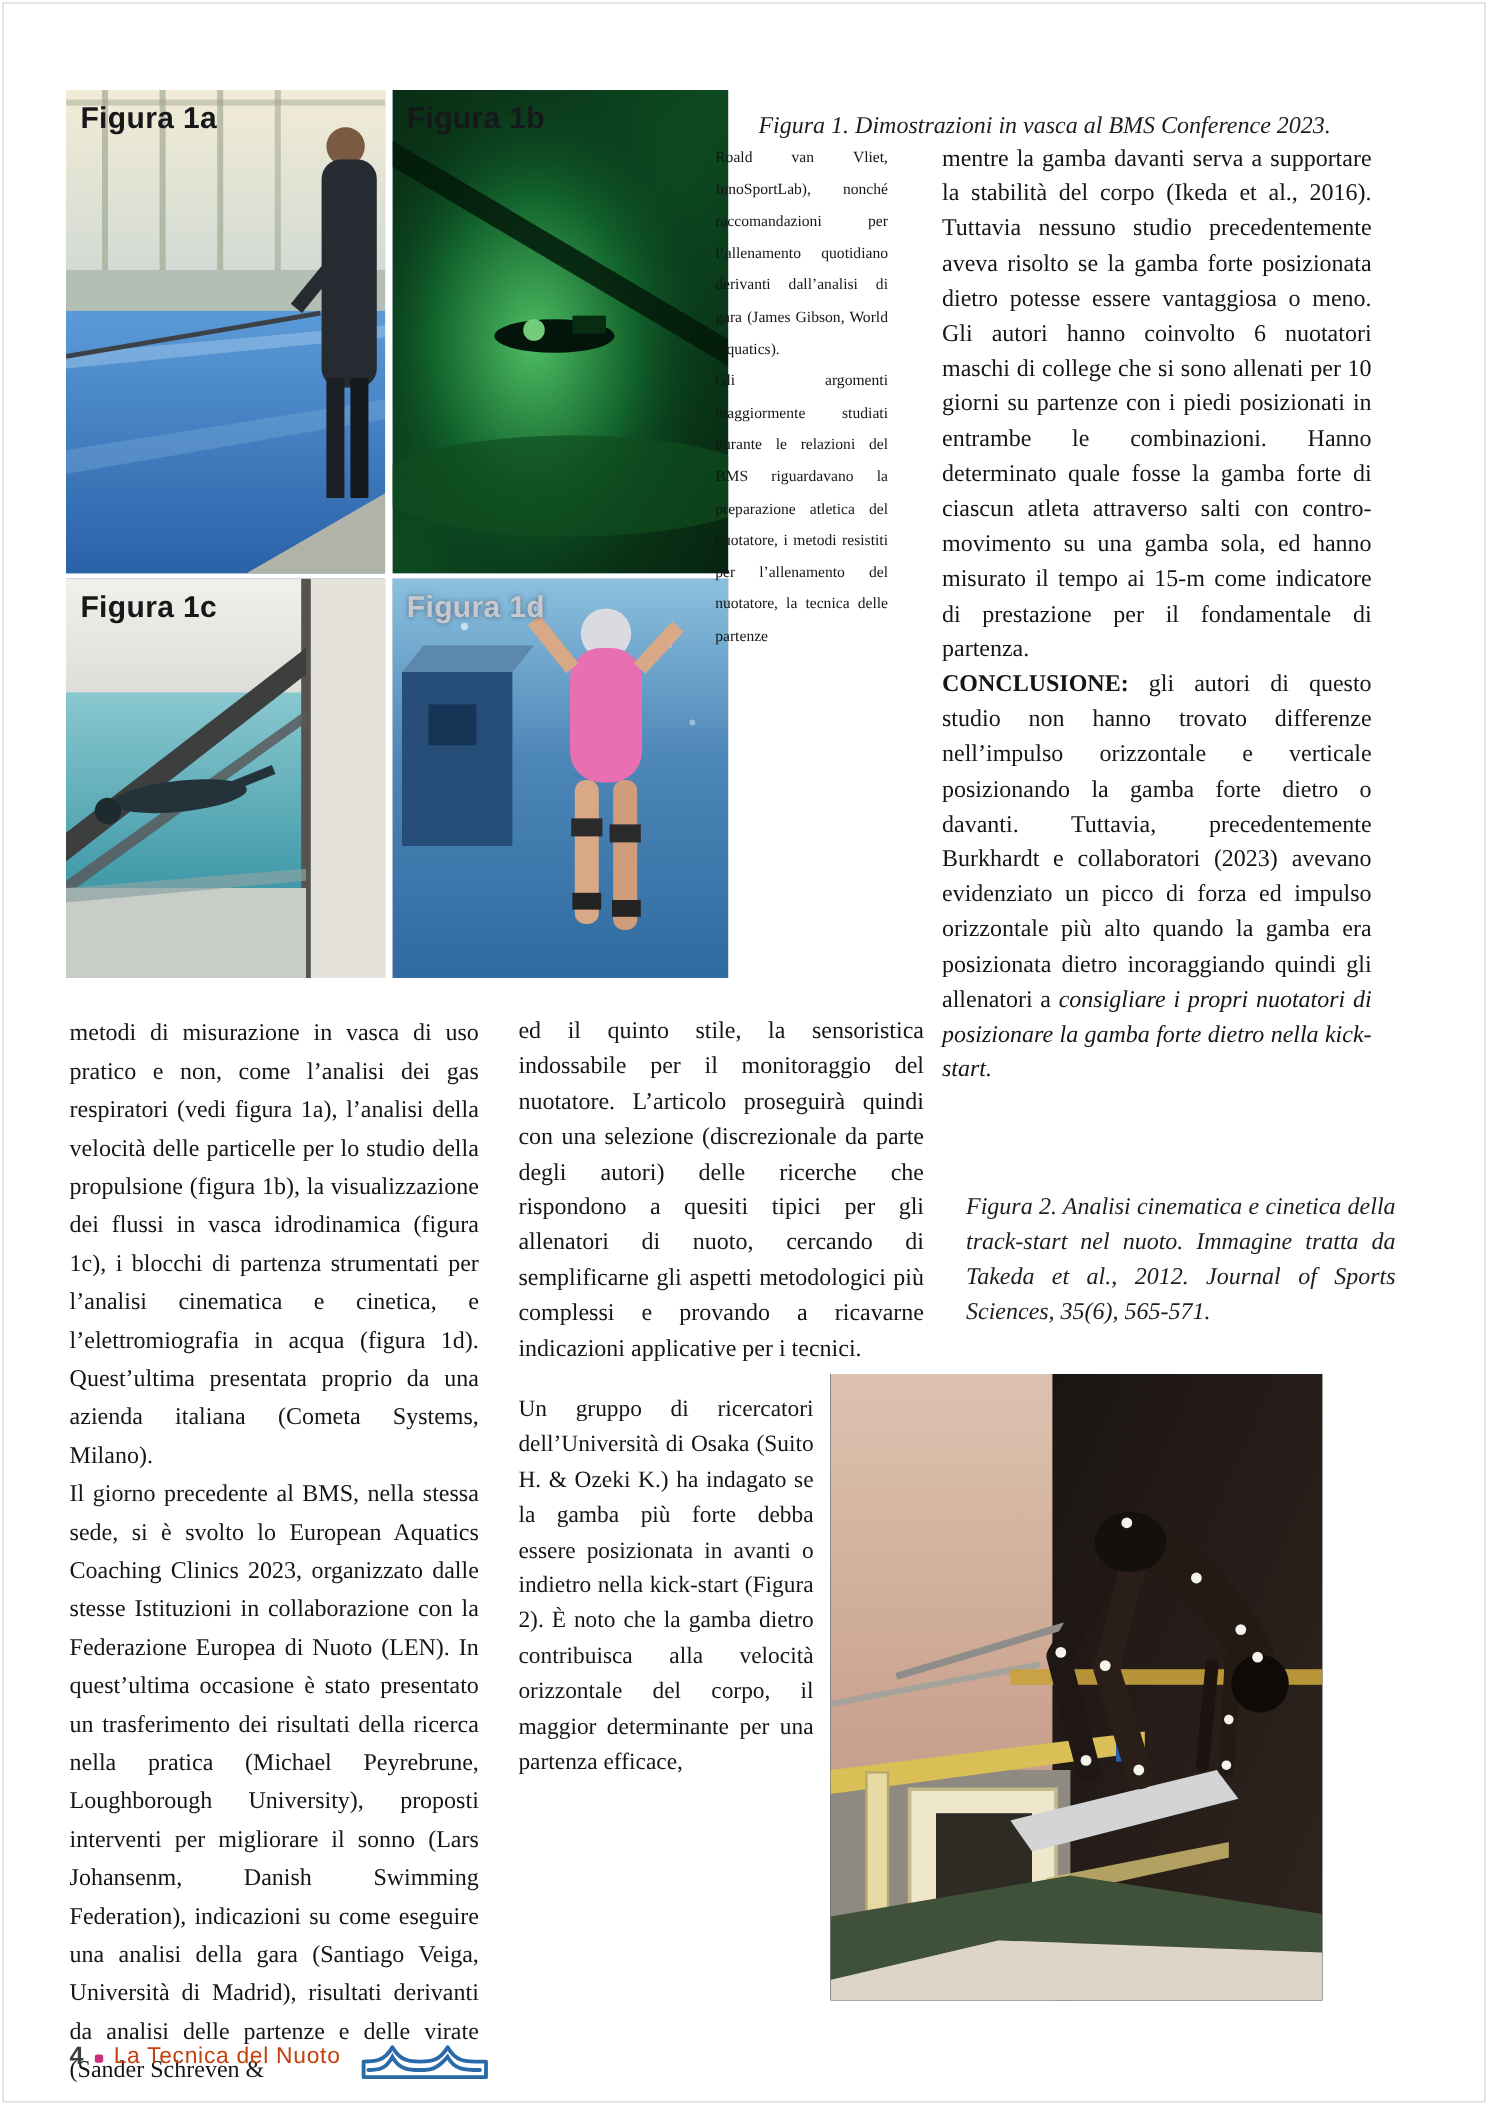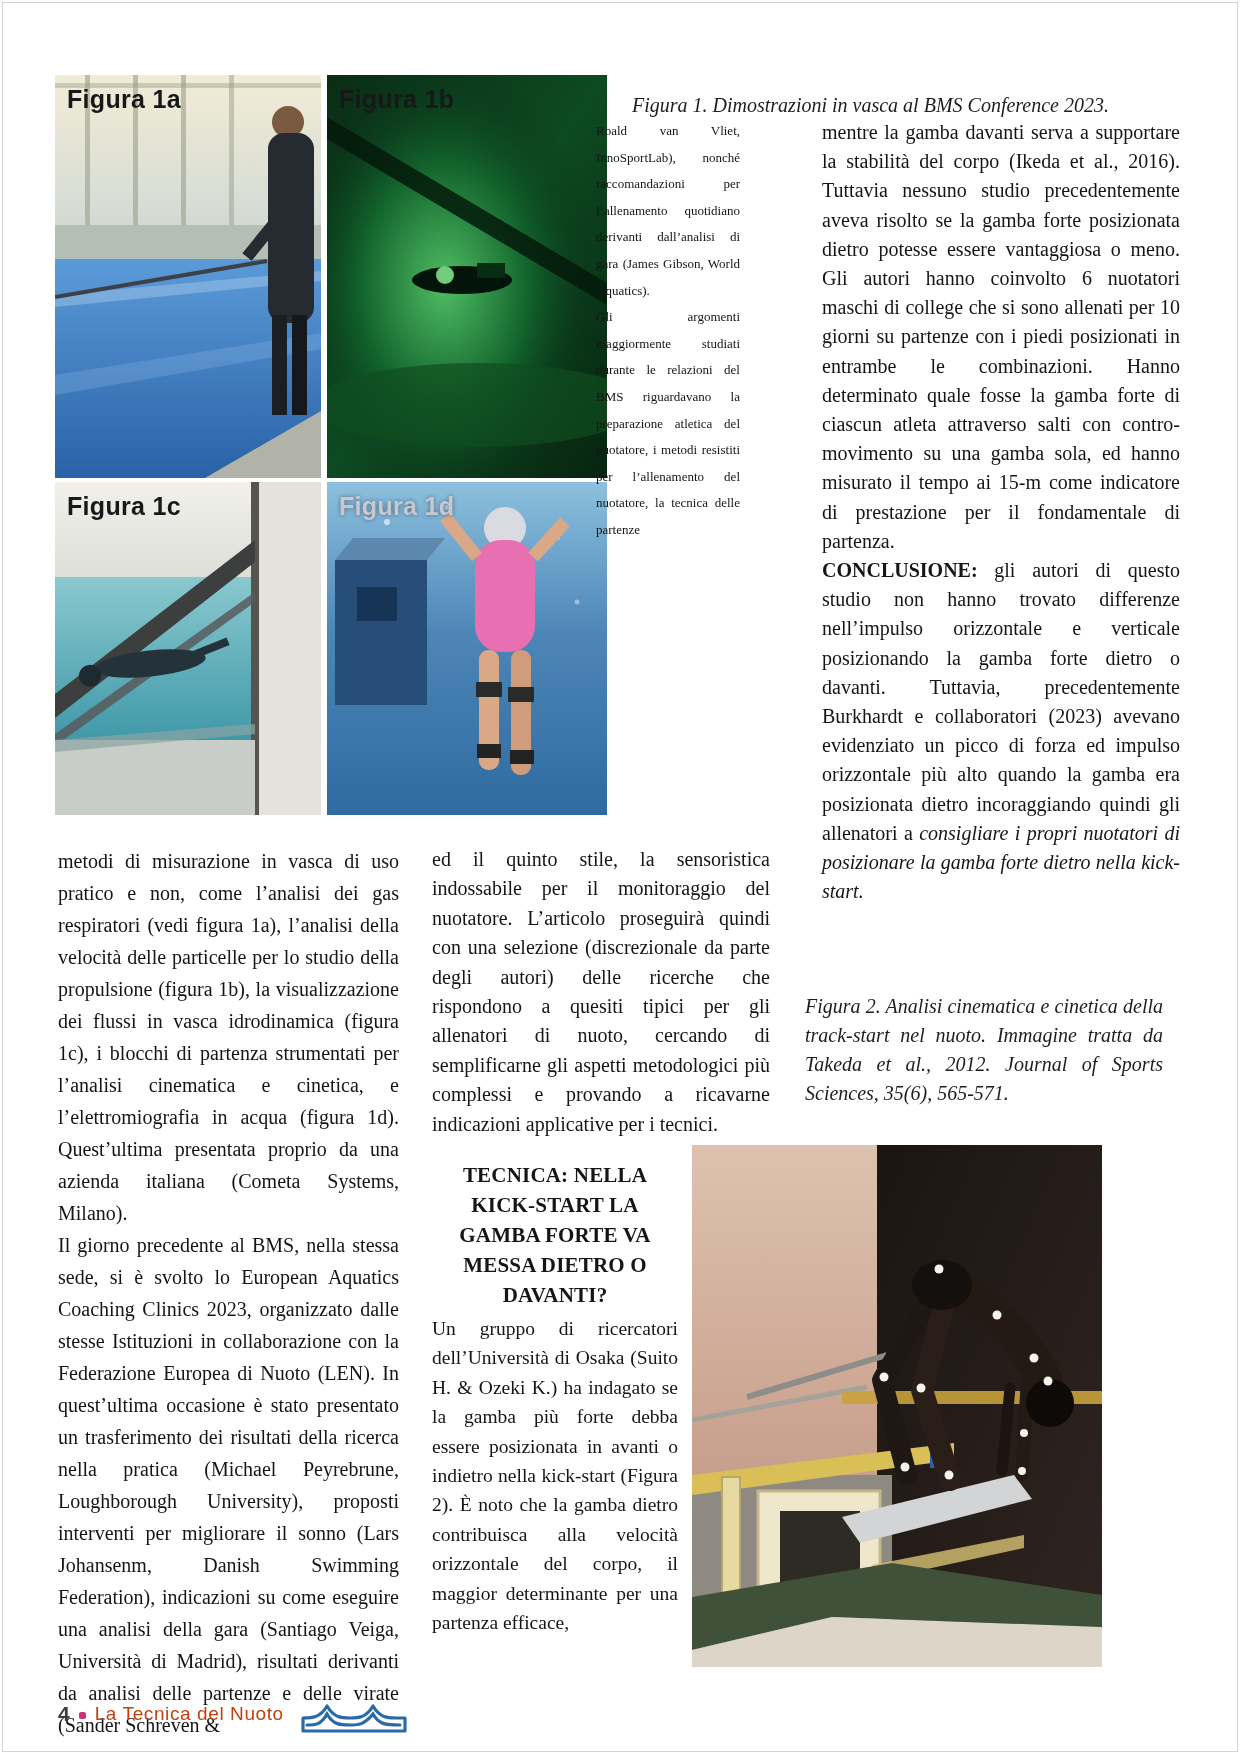--- a/index.html
+++ b/index.html
@@ -24,21 +24,21 @@
     font-family:"Liberation Sans", sans-serif;font-weight:bold;font-size:25px;
     color:#17181a;letter-spacing:.3px;
   }
   .panel-label.light{color:#c8c9cf;text-shadow:0 0 4px rgba(40,40,60,.55);}
   
   .caption{font-style:italic;color:#1d1d1d;}
   .caption1{position:absolute;left:632px;top:92px;width:556px;font-size:20px;line-height:26px;white-space:nowrap;}
   .caption2{position:absolute;left:805px;top:992px;width:358px;font-size:20px;line-height:29px;text-align:justify;}
   .jt{text-align:justify;margin:0;hyphens:auto;-webkit-hyphens:auto;}
   .col-strip{position:absolute;left:596px;top:118px;width:144px;font-size:13px;line-height:26.6px;}
-  .col-right{position:absolute;left:822px;top:118px;width:358px;font-size:20px;line-height:29.2px;}
+  .col-right{position:absolute;left:785px;top:118px;width:358px;font-size:20px;line-height:29.2px;}
   .col-left{position:absolute;left:58px;top:845px;width:341px;font-size:20px;line-height:32px;}
   .col-mid-a{position:absolute;left:432px;top:845px;width:338px;font-size:20px;line-height:29.4px;}
   .col-mid-b{position:absolute;left:432px;top:1160px;width:246px;font-size:19.5px;line-height:29.4px;}
   .mid-heading{
     font-weight:bold;text-align:center;font-size:21px;line-height:30px;
     margin:0 0 4px 0;letter-spacing:.2px;
   }
   .conclusion-label{font-weight:bold;}
   
   .photo2{position:absolute;left:692px;top:1145px;width:410px;height:522px;overflow:hidden;background:#241c18;}
@@ -203,21 +203,20 @@
   <div class="col-left">
     <p class="jt">metodi di misurazione in vasca di uso pratico e non, come l’analisi dei gas respiratori (vedi figura 1a), l’analisi della velocità delle particelle per lo studio della propulsione (figura 1b), la visualizzazione dei flussi in vasca idrodinamica (figura 1c), i blocchi di partenza strumentati per l’analisi cinematica e cinetica, e l’elettromiografia in acqua (figura 1d). Quest’ultima presentata proprio da una azienda italiana (Cometa Systems, Milano).</p>
     <p class="jt">Il giorno precedente al BMS, nella stessa sede, si è svolto lo European Aquatics Coaching Clinics 2023, organizzato dalle stesse Istituzioni in collaborazione con la Federazione Europea di Nuoto (LEN). In quest’ultima occasione è stato presentato un trasferimento dei risultati della ricerca nella pratica (Michael Peyrebrune, Loughborough University), proposti interventi per migliorare il sonno (Lars Johansenm, Danish Swimming Federation), indicazioni su come eseguire una analisi della gara (Santiago Veiga, Università di Madrid), risultati derivanti da analisi delle partenze e delle virate (Sander Schreven &amp;</p>
   </div>
 
   <div class="col-mid-a">
     <p class="jt">ed il quinto stile, la sensoristica indossabile per il monitoraggio del nuotatore. L’articolo proseguirà quindi con una selezione (discrezionale da parte degli autori) delle ricerche che rispondono a quesiti tipici per gli allenatori di nuoto, cercando di semplificarne gli aspetti metodologici più complessi e provando a ricavarne indicazioni applicative per i tecnici.</p>
   </div>
 
   <div class="col-mid-b">
-    <h2 class="mid-heading">TECNICA: NELLA KICK-START LA GAMBA FORTE VA MESSA DIETRO O DAVANTI?</h2>
     <p class="jt">Un gruppo di ricercatori dell’Università di Osaka (Suito H. &amp; Ozeki K.) ha indagato se la gamba più forte debba essere posizionata in avanti o indietro nella kick-start (Figura 2). È noto che la gamba dietro contribuisca alla velocità orizzontale del corpo, il maggior determinante per una partenza efficace,</p>
   </div>
 
   <div class="photo2">
     <svg viewBox="0 0 410 522" preserveAspectRatio="none">
       <defs>
         <linearGradient id="g2Wall" x1="0" y1="0" x2="0" y2="1">
           <stop offset="0" stop-color="#ddc2af"></stop>
             <stop offset="1" stop-color="#c79e8b"></stop>
         </linearGradient>

